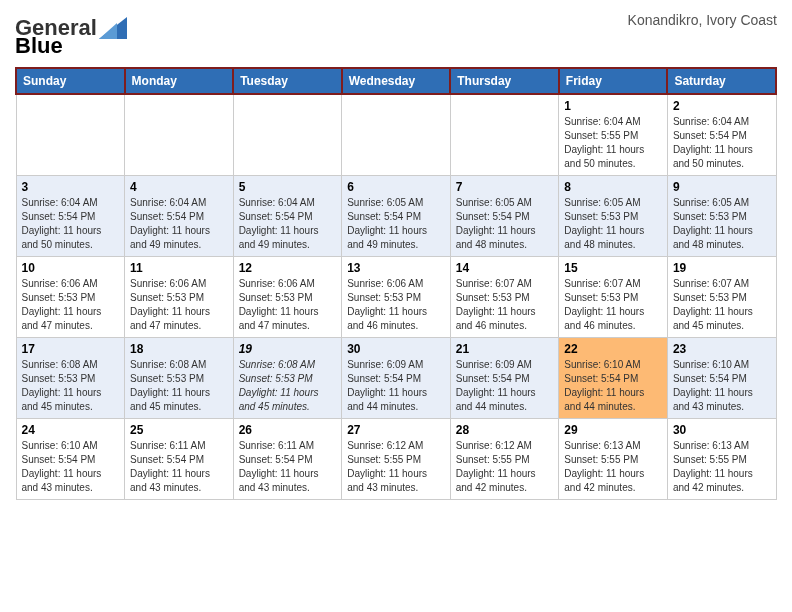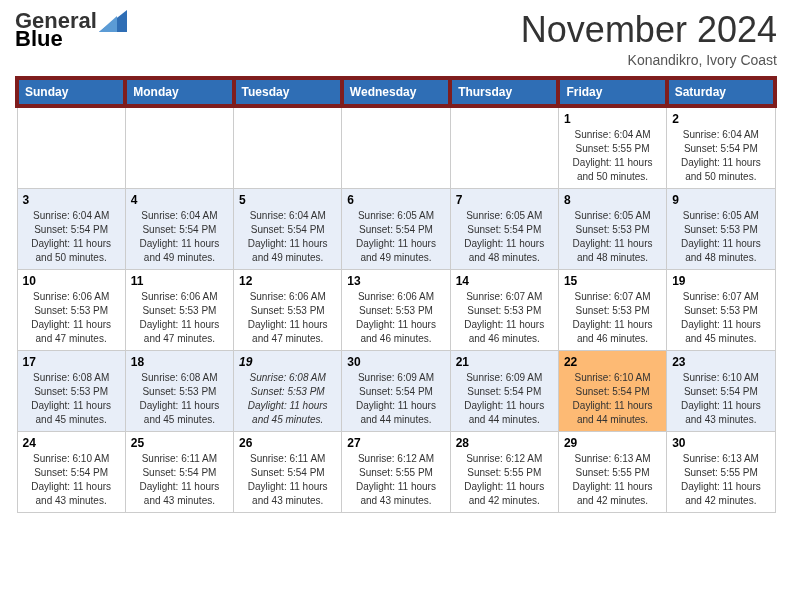--- a/index.html
+++ b/index.html
@@ -18,20 +18,21 @@
     .header {
       display: flex;
       align-items: flex-start;
       justify-content: space-between;
       margin-bottom: 8px;
     }
     .logo-area {
       display: flex;
       flex-direction: column;
       align-items: flex-start;
+      margin-top: 7px;
     }
     .logo-text {
       display: flex;
       align-items: flex-end;
       font-size: 22px;
       font-weight: bold;
       color: #333;
       line-height: 1;
     }
     .logo-general { color: #333; }
@@ -60,21 +61,21 @@
       border-collapse: collapse;
       font-size: 10.5px;
     }
     .calendar-table th {
       background: #2f6eb5;
       color: #fff;
       text-align: left;
       padding: 5px 6px;
       font-size: 12px;
       font-weight: bold;
-      border: 4px solid #7f1d1d;
+      border: 2px solid #7f1d1d;
     }
     .calendar-table td {
       border: 1px solid #ccc;
       vertical-align: top;
       padding: 4px 5px;
       height: 80px;
       width: calc(100% / 7);
       background: #fff;
     }
     .calendar-table tr:nth-child(even) td {
@@ -83,21 +84,20 @@
     .day-number {
       font-weight: bold;
       font-size: 12px;
       display: block;
       margin-bottom: 2px;
     }
     .day-info {
       font-size: 10px;
       color: #333;
       line-height: 1.4;
-      text-align: center;
     }
     .empty-cell {
       background: #fff !important;
     }
   </style>
 </head>
 <body>
 
 <div class="page">
   <div class="header">
@@ -105,21 +105,20 @@
       <div class="logo-text">
         <span class="logo-general">General</span>
         <svg class="logo-icon" viewBox="0 0 28 22" xmlns="http://www.w3.org/2000/svg">
           <polygon points="0,22 28,0 28,22" fill="#2f6eb5"></polygon>
           <polygon points="0,22 18,6 18,22" fill="#5b9bd5"></polygon>
         </svg>
       </div>
       <div style="font-size: 22px; font-weight: bold; color: #000000; margin-top: -6px;">Blue</div>
     </div>
     <div class="title-area">
-      <div class="month-title">November 2024</div>
       <div class="location-subtitle">Konandikro, Ivory Coast</div>
     </div>
   </div>
 
   <table class="calendar-table">
     <thead>
       <tr>
       <th>Sunday</th>
           <th>Monday</th>
           <th>Tuesday</th>

